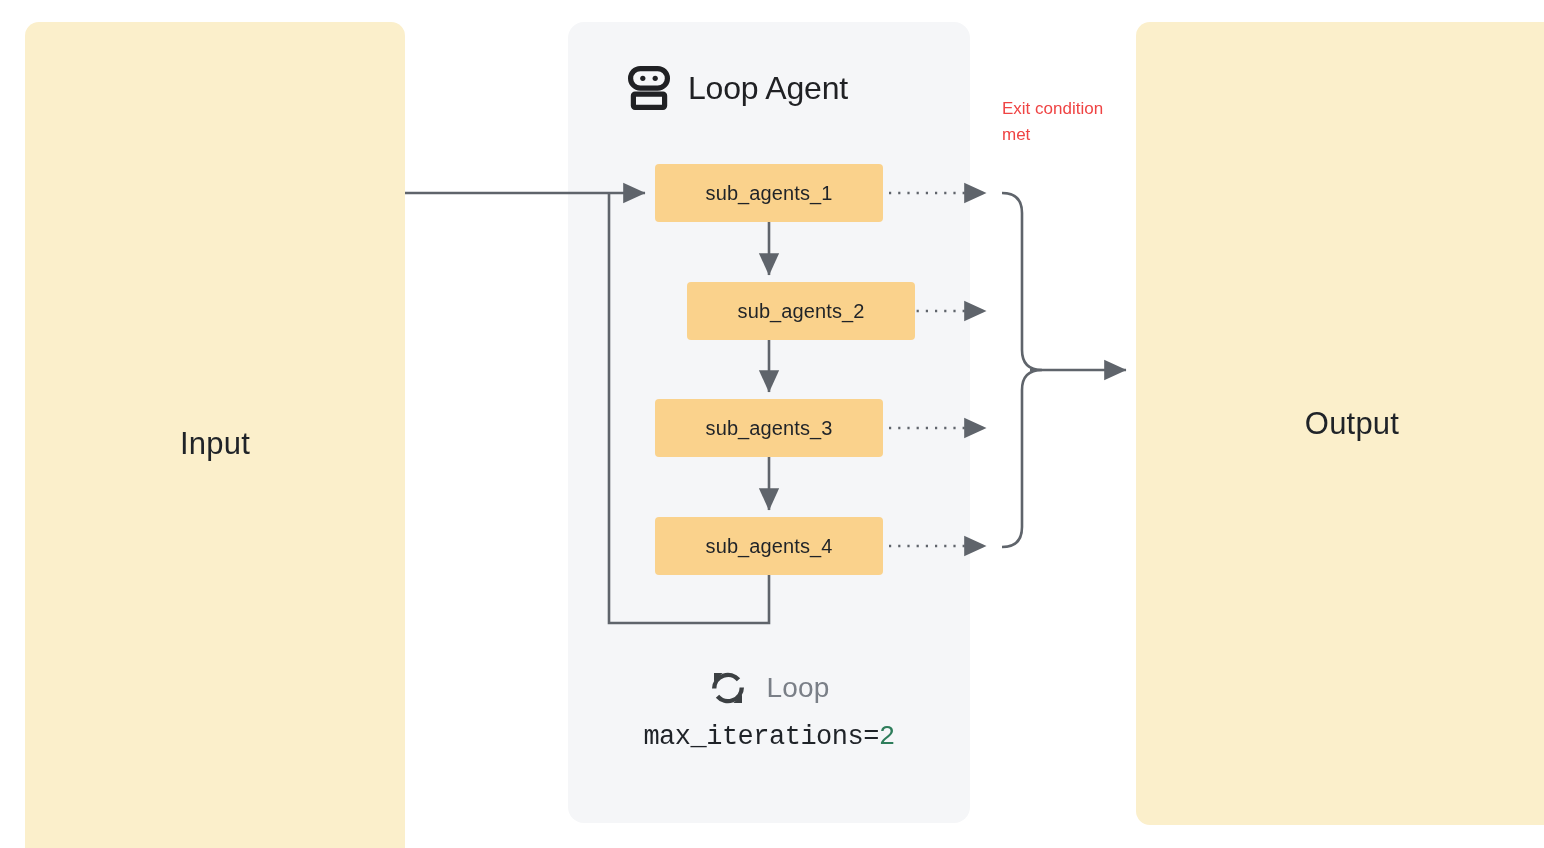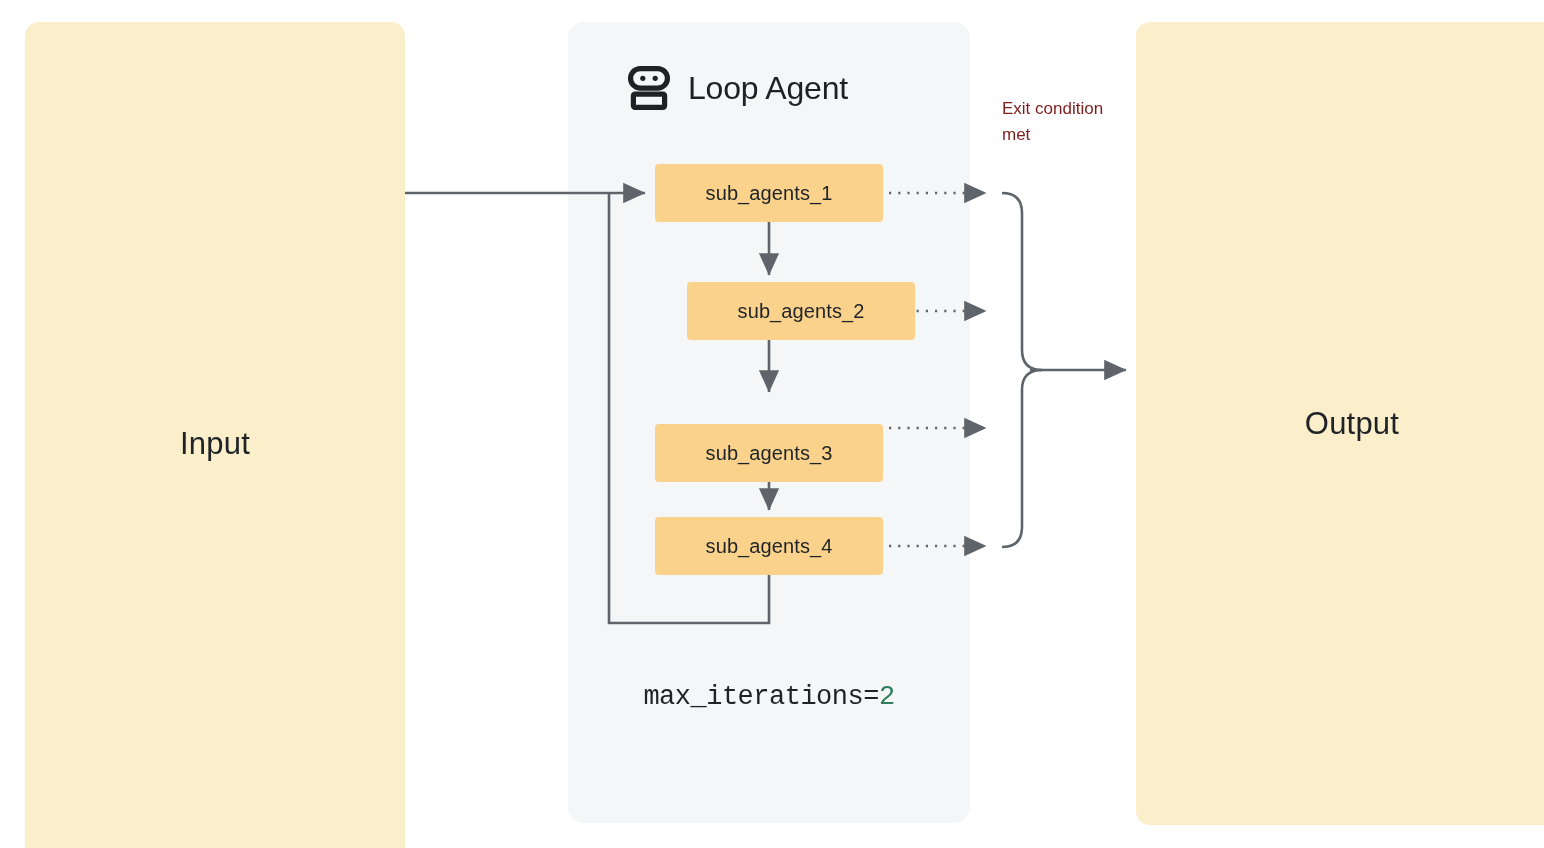--- a/index.html
+++ b/index.html
@@ -72,21 +72,21 @@
     align-items: center;
     justify-content: center;
   }
   .agent-label {
     font-size: 20px;
     color: #1f2328;
     letter-spacing: 0.1px;
   }
   #agent-box-0 { top: 164px; }
   #agent-box-1 { top: 282px; margin-left: 32px; }
-  #agent-box-2 { top: 399px; margin-top: 25px; }
+  #agent-box-2 { top: 399px; }
   #agent-box-3 { top: 517px; }
 
   
   #loop-footer {
     position: absolute;
     left: 568px;
     top: 668px;
     width: 402px;
     text-align: center;
   }
@@ -111,21 +111,21 @@
   #loop-config .num { color: #2e7d5b; }
 
   
   #exit-caption {
     position: absolute;
     left: 1002px;
     top: 96px;
     width: 110px;
     font-size: 17px;
     line-height: 1.5;
-    color: #7f1d1d;
+    color: #ef4444;
   }
 
   
   #wires {
     position: absolute;
     left: 0;
     top: 0;
     width: 1544px;
     height: 848px;
     pointer-events: none;
@@ -201,18 +201,29 @@
   <div id="agent-box-2" class="agent-box">
     <span class="agent-label">sub_agents_3</span>
   </div>
   <div id="agent-box-3" class="agent-box">
     <span class="agent-label">sub_agents_4</span>
   </div>
 
   <div id="exit-caption">Exit condition met</div>
 
   <div id="loop-footer">
+    <div id="loop-row">
+      <span style="display:flex;">
+        <svg width="40" height="40" viewBox="0 0 40 40" xmlns="http://www.w3.org/2000/svg">
+          <path d="M6.2,20.6 A13.8,13.8 0 0 1 30.5,11.8" fill="none" stroke="#3c4043" stroke-width="4.4" stroke-linecap="butt"></path>
+          <path d="M33.8,19.4 A13.8,13.8 0 0 1 9.5,28.2" fill="none" stroke="#3c4043" stroke-width="4.4" stroke-linecap="butt"></path>
+          <path d="M14.6,5.0 L6.0,5.0 L6.0,13.6 Z" fill="#3c4043"></path>
+          <path d="M25.4,35.0 L34.0,35.0 L34.0,26.4 Z" fill="#3c4043"></path>
+        </svg>
+      </span>
+      <span id="loop-name">Loop</span>
+    </div>
     <div id="loop-config">
       <span>max_iterations=</span><span class="num">2</span>
     </div>
   </div>
 
 </div>
 
 </body></html>

